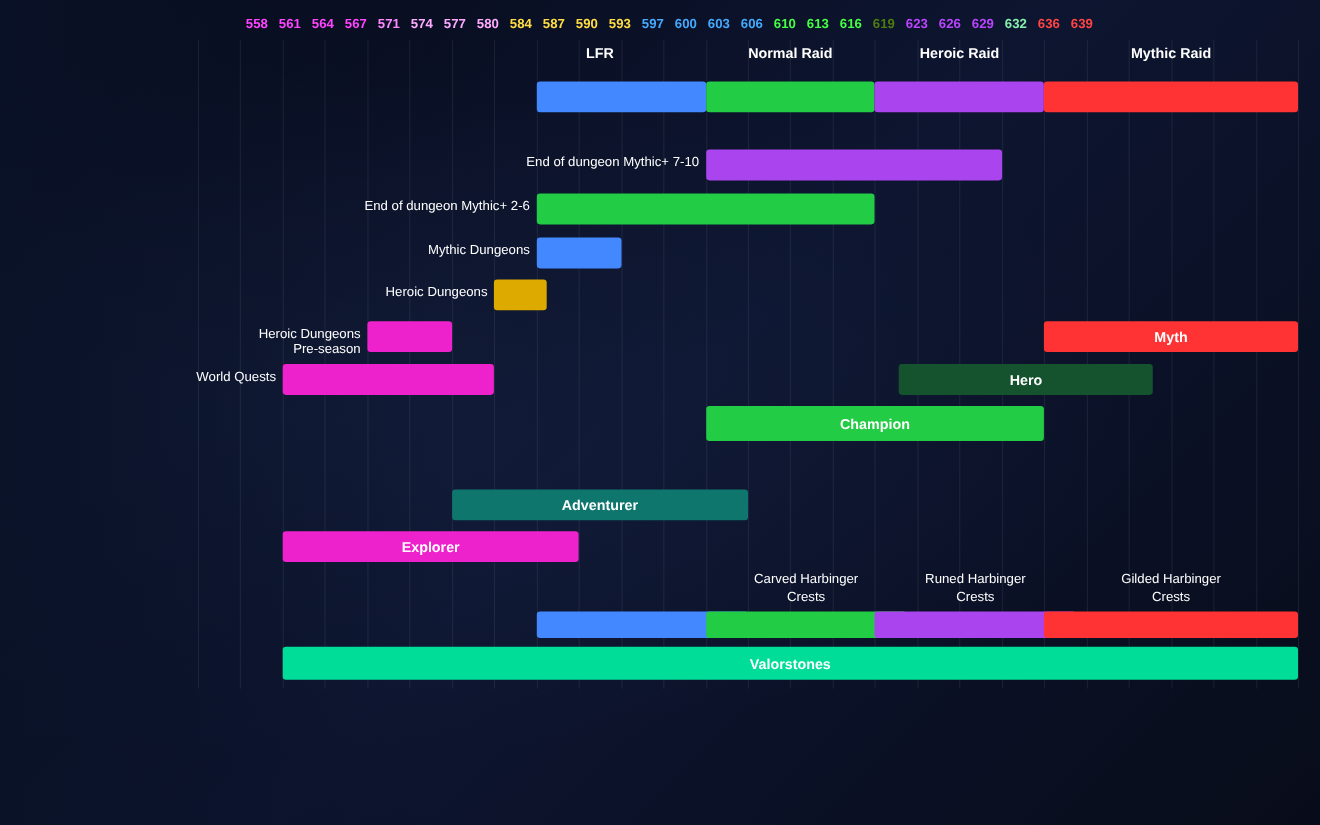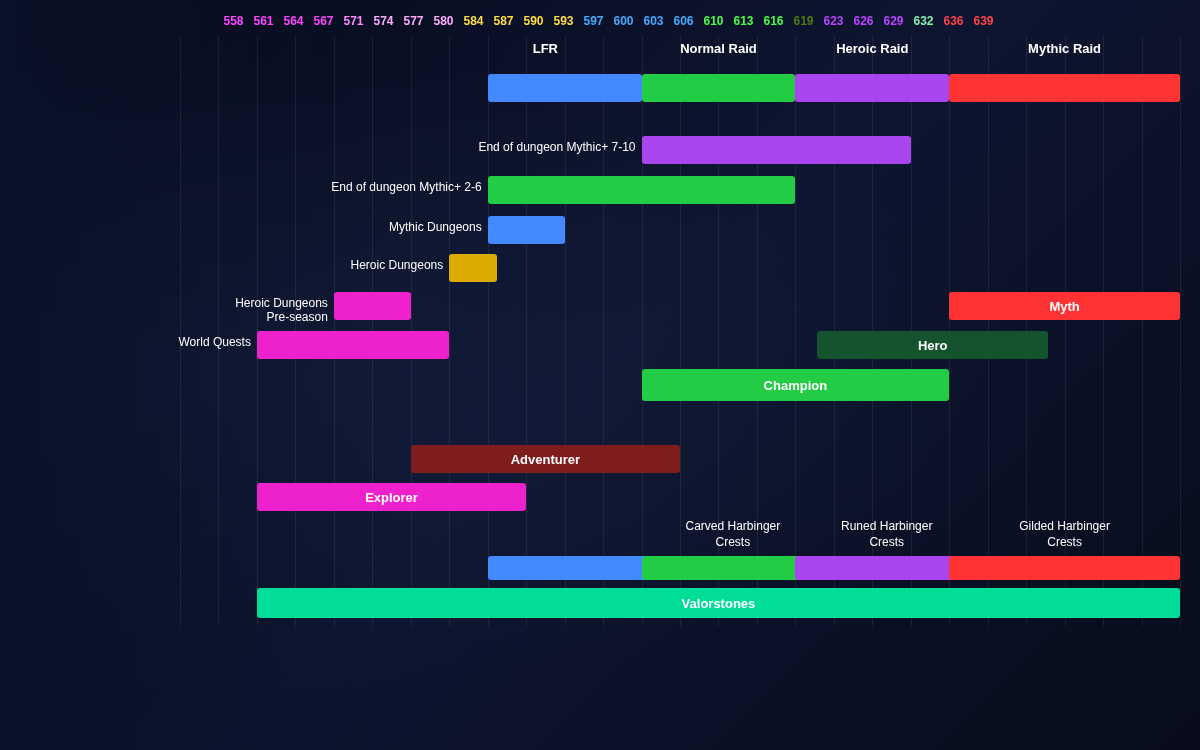--- a/index.html
+++ b/index.html
@@ -194,21 +194,21 @@
       <div style="position: absolute; top: 184px; right: 698.308px; color: white; font-size: 12px; text-align: right; line-height: 1.2;">Mythic Dungeons</div>
       <div class="bar" style="background: rgb(221, 170, 0); top: 218px; left: 429.231px; width: 48.0769px; height: 28px;"></div>
       <div style="position: absolute; top: 222px; right: 736.769px; color: white; font-size: 12px; text-align: right; line-height: 1.2;">Heroic Dungeons</div>
       <div class="bar" style="background: rgb(238, 34, 204); top: 256px; left: 313.846px; width: 76.9231px; height: 28px;"></div>
       <div style="position: absolute; top: 260px; right: 852.154px; color: white; font-size: 12px; text-align: right; line-height: 1.2;">Heroic Dungeons<br>Pre-season</div>
       <div class="bar" style="background: rgb(238, 34, 204); top: 295px; left: 236.923px; width: 192.308px; height: 28px;"></div>
       <div style="position: absolute; top: 299px; right: 929.077px; color: white; font-size: 12px; text-align: right; line-height: 1.2;">World Quests</div>
       <div class="bar" style="background: rgb(255, 51, 51); top: 256px; left: 929.231px; width: 230.769px; height: 28px; font-size: 13px; color: white;">Myth</div>
       <div class="bar" style="background: #14532d; top: 295px; left: 775.385px; width: 230.769px; height: 28px; font-size: 13px; color: white; margin-left: 22px;">Hero</div>
       <div class="bar" style="background: rgb(34, 204, 68); top: 333px; left: 621.538px; width: 307.692px; height: 32px; font-size: 13px; color: white;">Champion</div>
-      <div class="bar" style="background: #7f1d1d; top: 409px; left: 390.769px; width: 269.231px; height: 28px; font-size: 13px; color: white;">Adventurer</div>
+      <div class="bar" style="background: #0f766e; top: 409px; left: 390.769px; width: 269.231px; height: 28px; font-size: 13px; color: white;">Adventurer</div>
       <div class="bar" style="background: rgb(238, 34, 204); top: 447px; left: 236.923px; width: 269.231px; height: 28px; font-size: 13px; color: white;">Explorer</div>
       <div style="position: absolute; top: 483px; left: 621.538px; width: 182.692px; color: white; font-size: 12px; text-align: center; line-height: 1.3;">Carved Harbinger<br>Crests</div>
       <div style="position: absolute; top: 483px; left: 775.385px; width: 182.692px; color: white; font-size: 12px; text-align: center; line-height: 1.3;">Runed Harbinger<br>Crests</div>
       <div style="position: absolute; top: 483px; left: 929.231px; width: 230.769px; color: white; font-size: 12px; text-align: center; line-height: 1.3;">Gilded Harbinger<br>Crests</div>
       <div class="bar" style="background: rgb(68, 136, 255); top: 520px; left: 467.692px; width: 192.308px; height: 24px;"></div>
       <div class="bar" style="background: rgb(34, 204, 68); top: 520px; left: 621.538px; width: 182.692px; height: 24px;"></div>
       <div class="bar" style="background: rgb(170, 68, 238); top: 520px; left: 775.385px; width: 182.692px; height: 24px;"></div>
       <div class="bar" style="background: rgb(255, 51, 51); top: 520px; left: 929.231px; width: 230.769px; height: 24px;"></div>
       <div class="bar" style="background: rgb(0, 221, 153); top: 552px; left: 236.923px; width: 923.077px; height: 30px; font-size: 13px; color: white;">Valorstones</div>
     </div>

